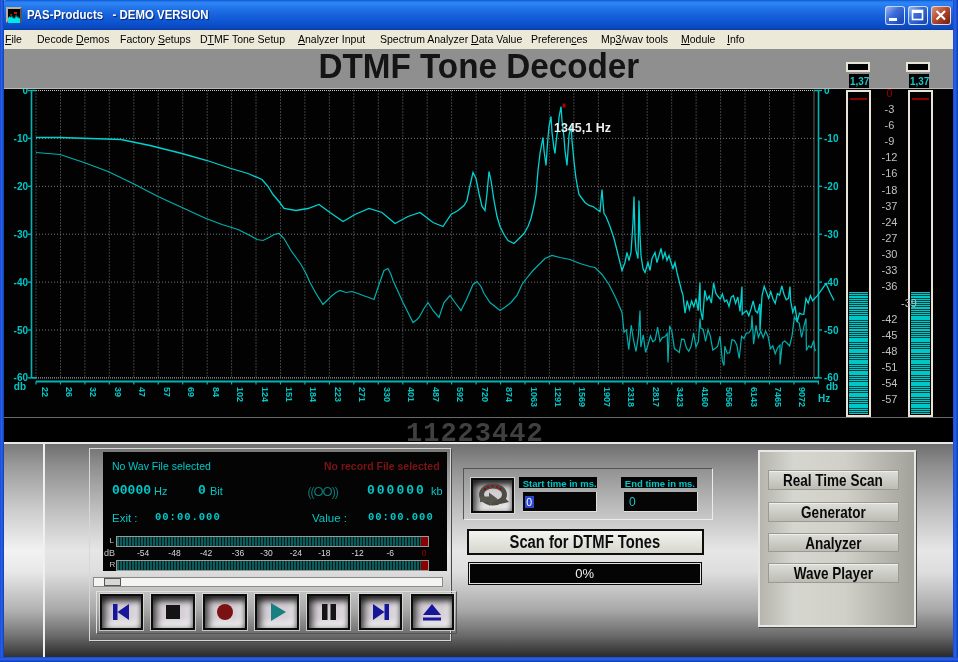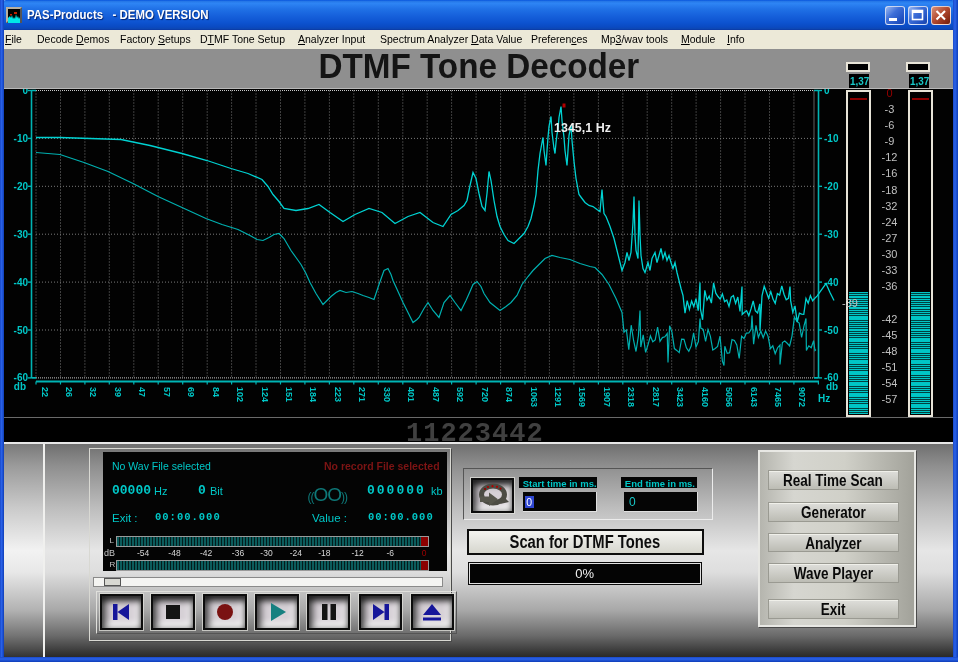--- a/index.html
+++ b/index.html
@@ -231,27 +231,27 @@
 <div class="mpeak" style="top:5.5px"></div>
 <div class="mfill" style="height:122.5px"></div>
     </div>
     <div class="mlab" style="left:869.5px;top:86.8px;color:#990000">0</div>
     <div class="mlab" style="left:869.5px;top:102.9px;color:#c0c0c0">-3</div>
     <div class="mlab" style="left:869.5px;top:119.1px;color:#c0c0c0">-6</div>
     <div class="mlab" style="left:869.5px;top:135.2px;color:#c0c0c0">-9</div>
     <div class="mlab" style="left:869.5px;top:151.3px;color:#c0c0c0">-12</div>
     <div class="mlab" style="left:869.5px;top:167.4px;color:#c0c0c0">-16</div>
     <div class="mlab" style="left:869.5px;top:183.6px;color:#c0c0c0">-18</div>
-    <div class="mlab" style="left:869.5px;top:199.7px;color:#c0c0c0">-32</div>
+    <div class="mlab" style="left:869.5px;top:199.7px;color:#c0c0c0">-37</div>
     <div class="mlab" style="left:869.5px;top:215.8px;color:#c0c0c0">-24</div>
     <div class="mlab" style="left:869.5px;top:232.0px;color:#c0c0c0">-27</div>
     <div class="mlab" style="left:869.5px;top:248.1px;color:#c0c0c0">-30</div>
     <div class="mlab" style="left:869.5px;top:264.2px;color:#c0c0c0">-33</div>
     <div class="mlab" style="left:869.5px;top:280.4px;color:#c0c0c0">-36</div>
-    <div class="mlab" style="left:830px;top:296.5px;color:#c0c0c0">-39</div>
+    <div class="mlab" style="left:889px;top:296.5px;color:#c0c0c0">-39</div>
     <div class="mlab" style="left:869.5px;top:312.6px;color:#c0c0c0">-42</div>
     <div class="mlab" style="left:869.5px;top:329px;color:#c0c0c0">-45</div>
     <div class="mlab" style="left:869.5px;top:344.9px;color:#c0c0c0">-48</div>
     <div class="mlab" style="left:869.5px;top:361.0px;color:#c0c0c0">-51</div>
     <div class="mlab" style="left:869.5px;top:377.1px;color:#c0c0c0">-54</div>
     <div class="mlab" style="left:869.5px;top:393.3px;color:#c0c0c0">-57</div>
  <div class="abs" id="sep1"></div>
  <div class="abs" id="lcdstrip"></div>
  <div class="abs" id="bignum">11223442</div>
  <div class="abs" id="whiteline"></div>
@@ -297,21 +297,21 @@
   <div class="abs" id="lstrip"></div>
   <div class="abs" id="wsep"></div>
   <div class="abs gframe" style="left:84.5px;top:3.5px;width:362.5px;height:193px"></div>
       <div class="abs" id="lcd">
         <div class="abs" style="left:9.5px;top:8px;font-size:10.5px">No Wav File selected</div>
         <div class="abs" style="left:221.5px;top:8px;font-size:10.5px;font-weight:bold;color:#7d1414">No record File selected</div>
         <div class="abs lcddig" style="left:9.5px;top:31px;font-size:13px;letter-spacing:0px;">00000</div>
         <div class="abs" style="left:51.5px;top:33px;font-size:11px">Hz</div>
         <div class="abs lcddig" style="left:95.5px;top:31px;font-size:13px">0</div>
         <div class="abs" style="left:107.5px;top:33px;font-size:11px">Bit</div>
-        <div class="abs" style="left:205px;top:32px;font-size:12px;color:#0e7878;letter-spacing:-1px">((<span style="font-size:19px">OO</span>))</div>
+        <div class="abs" style="left:205px;top:32px;font-size:12px;color:#0e7878;letter-spacing:-1px">((<span style="font-size:13px">OO</span>))</div>
         <div class="abs lcddig" style="left:264.5px;top:31px;font-size:13px;letter-spacing:2px">000000</div>
         <div class="abs" style="left:328.5px;top:33px;font-size:11px">kb</div>
         <div class="abs" style="left:9.5px;top:60px;font-size:11.5px">Exit :</div>
         <div class="abs lcddig" style="left:52.5px;top:59px;font-size:10.5px">00:00.000</div>
         <div class="abs" style="left:209.5px;top:60px;font-size:11.5px">Value :</div>
         <div class="abs lcddig" style="left:265.5px;top:59px;font-size:10.5px">00:00.000</div>
         <div class="abs" style="left:7px;top:84px;font-size:8px;color:#c8c8c8">L</div>
         <div class="bar" style="left:14px;top:84.5px;width:311.5px;outline:1px solid #9a9a9a">
           <div class="barred" style="right:0"></div>
         </div>
@@ -389,18 +389,17 @@
       <div class="blkinput" style="left:518.7px;top:48.3px;width:74px;height:19.5px"><span style="display:inline-block;margin:3.5px 0 0 2px;background:#2e46d0;color:#fff;font-size:10.5px;padding:0 1.5px;line-height:12px">0</span></div>
       <div class="blklab" style="left:616.8px;top:33.1px;width:76px;height:11px;padding:1px 0 0 4px">End time in ms.</div>
       <div class="blkinput" style="left:619.9px;top:48.3px;width:74.5px;height:19.5px"><span style="display:inline-block;margin:2.5px 0 0 5px;color:#18c8c8;font-size:12px">0</span></div>
       <div class="abs" id="scanbtn"><span class="cond">Scan for DTMF Tones</span></div>
       <div class="abs" id="progress">0%</div>
       <div class="abs" id="rgroup"></div>
       <div class="rbtn" style="left:763.5px;top:26px"><span class="cond">Real Time Scan</span></div>
       <div class="rbtn" style="left:763.5px;top:58px"><span class="cond">Generator</span></div>
       <div class="rbtn" style="left:763.5px;top:88.5px"><span class="cond">Analyzer</span></div>
       <div class="rbtn" style="left:763.5px;top:119px"><span class="cond">Wave Player</span></div>
-      <div class="rbtn" style="left:763.5px;top:155px"><span class="cond">Exit</span></div>
  </div>
  <div class="abs" id="borderL"></div>
  <div class="abs" id="borderR"></div>
  <div class="abs" id="borderB"></div>
 </div>
 
 </body></html>

